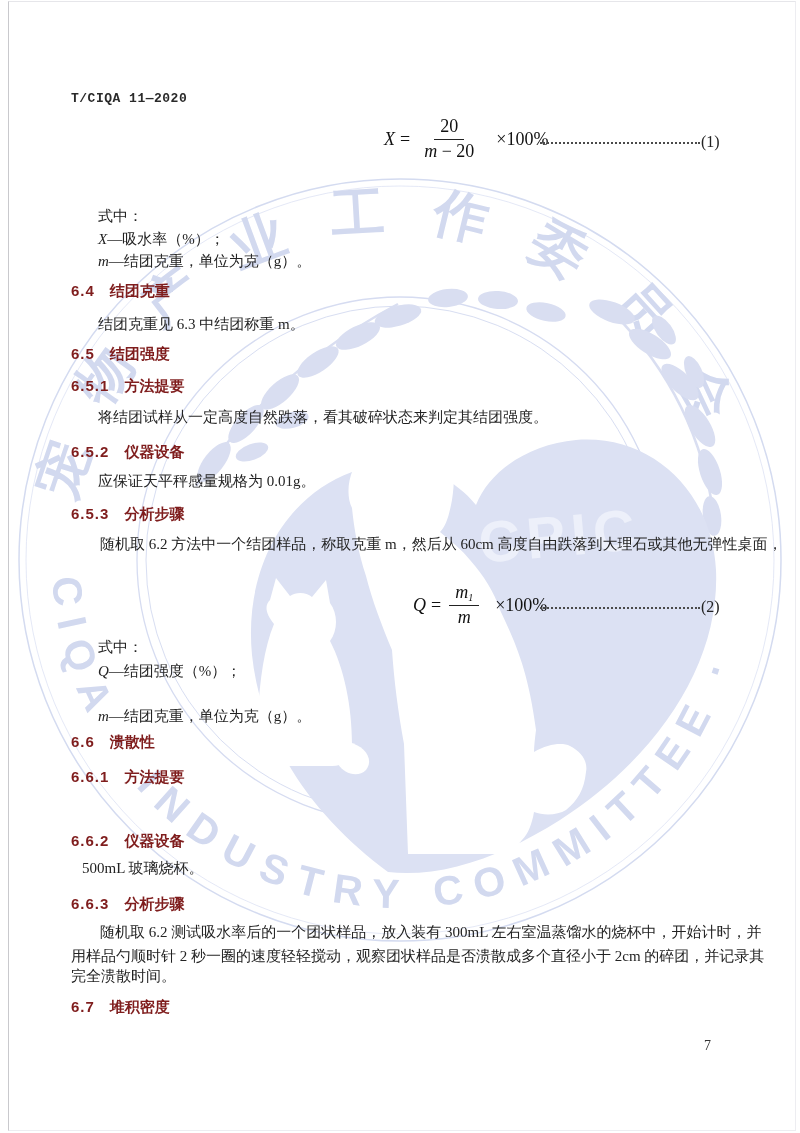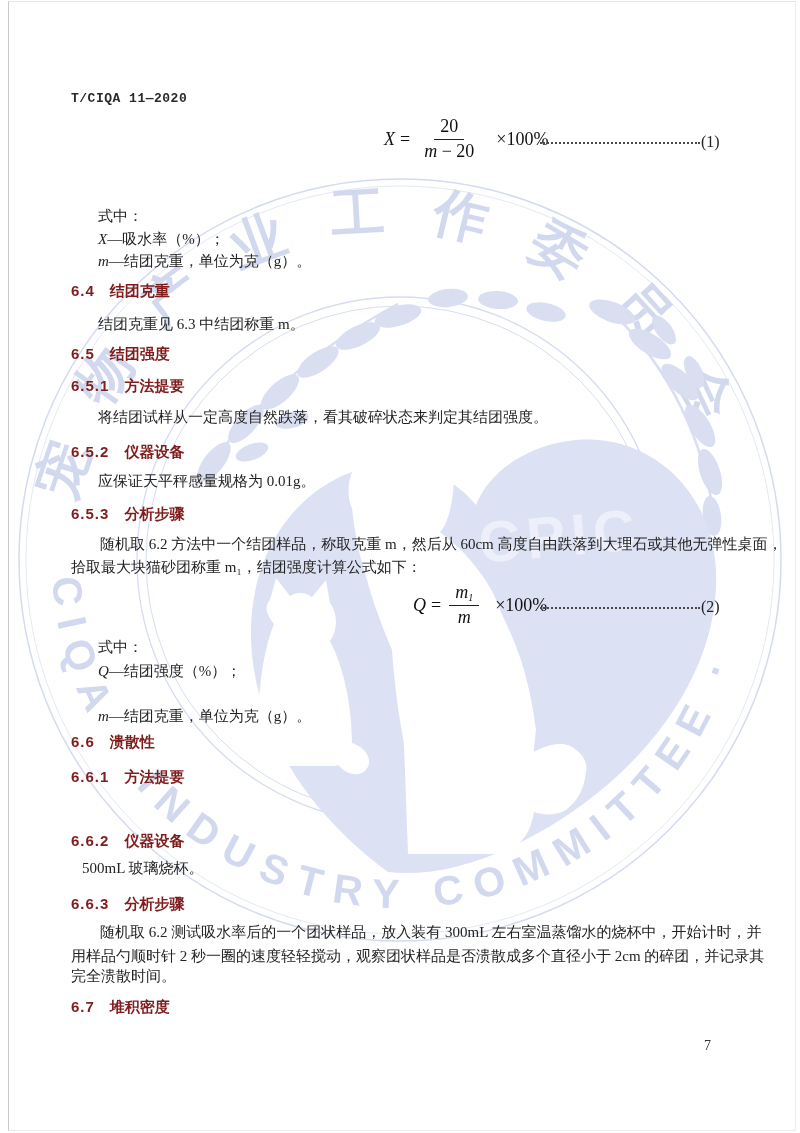--- a/index.html
+++ b/index.html
@@ -154,21 +154,20 @@
     <span class="num">6.5.1</span><span>方法提要</span></div>
   <div class="t" style="left:98px;top:408px;">将结团试样从一定高度自然跌落，看其破碎状态来判定其结团强度。</div>
 
   <div class="t heading" style="left:71px;top:443px;">
     <span class="num">6.5.2</span><span>仪器设备</span></div>
   <div class="t" style="left:98px;top:472px;">应保证天平秤感量规格为 0.01g。</div>
 
   <div class="t heading" style="left:71px;top:505px;">
     <span class="num">6.5.3</span><span>分析步骤</span></div>
   <div class="t" style="left:100px;top:535px;">随机取 6.2 方法中一个结团样品，称取克重 m，然后从 60cm 高度自由跌落到大理石或其他无弹性桌面，</div>
-  <div class="t" style="left:71px;top:558px;">拾取最大块猫砂团称重 m₁，结团强度计算公式如下：</div>
 
   <div class="formula" style="left:413px;top:582px;">
     <span class="v">Q</span>
     <span class="eq">=</span>
     <span class="frac">
       <span class="fnum"><span class="v">m</span><span class="sub">1</span></span>
       <span class="fden v">m</span>
     </span>
     <span class="suffix">×100%</span>
   </div>

